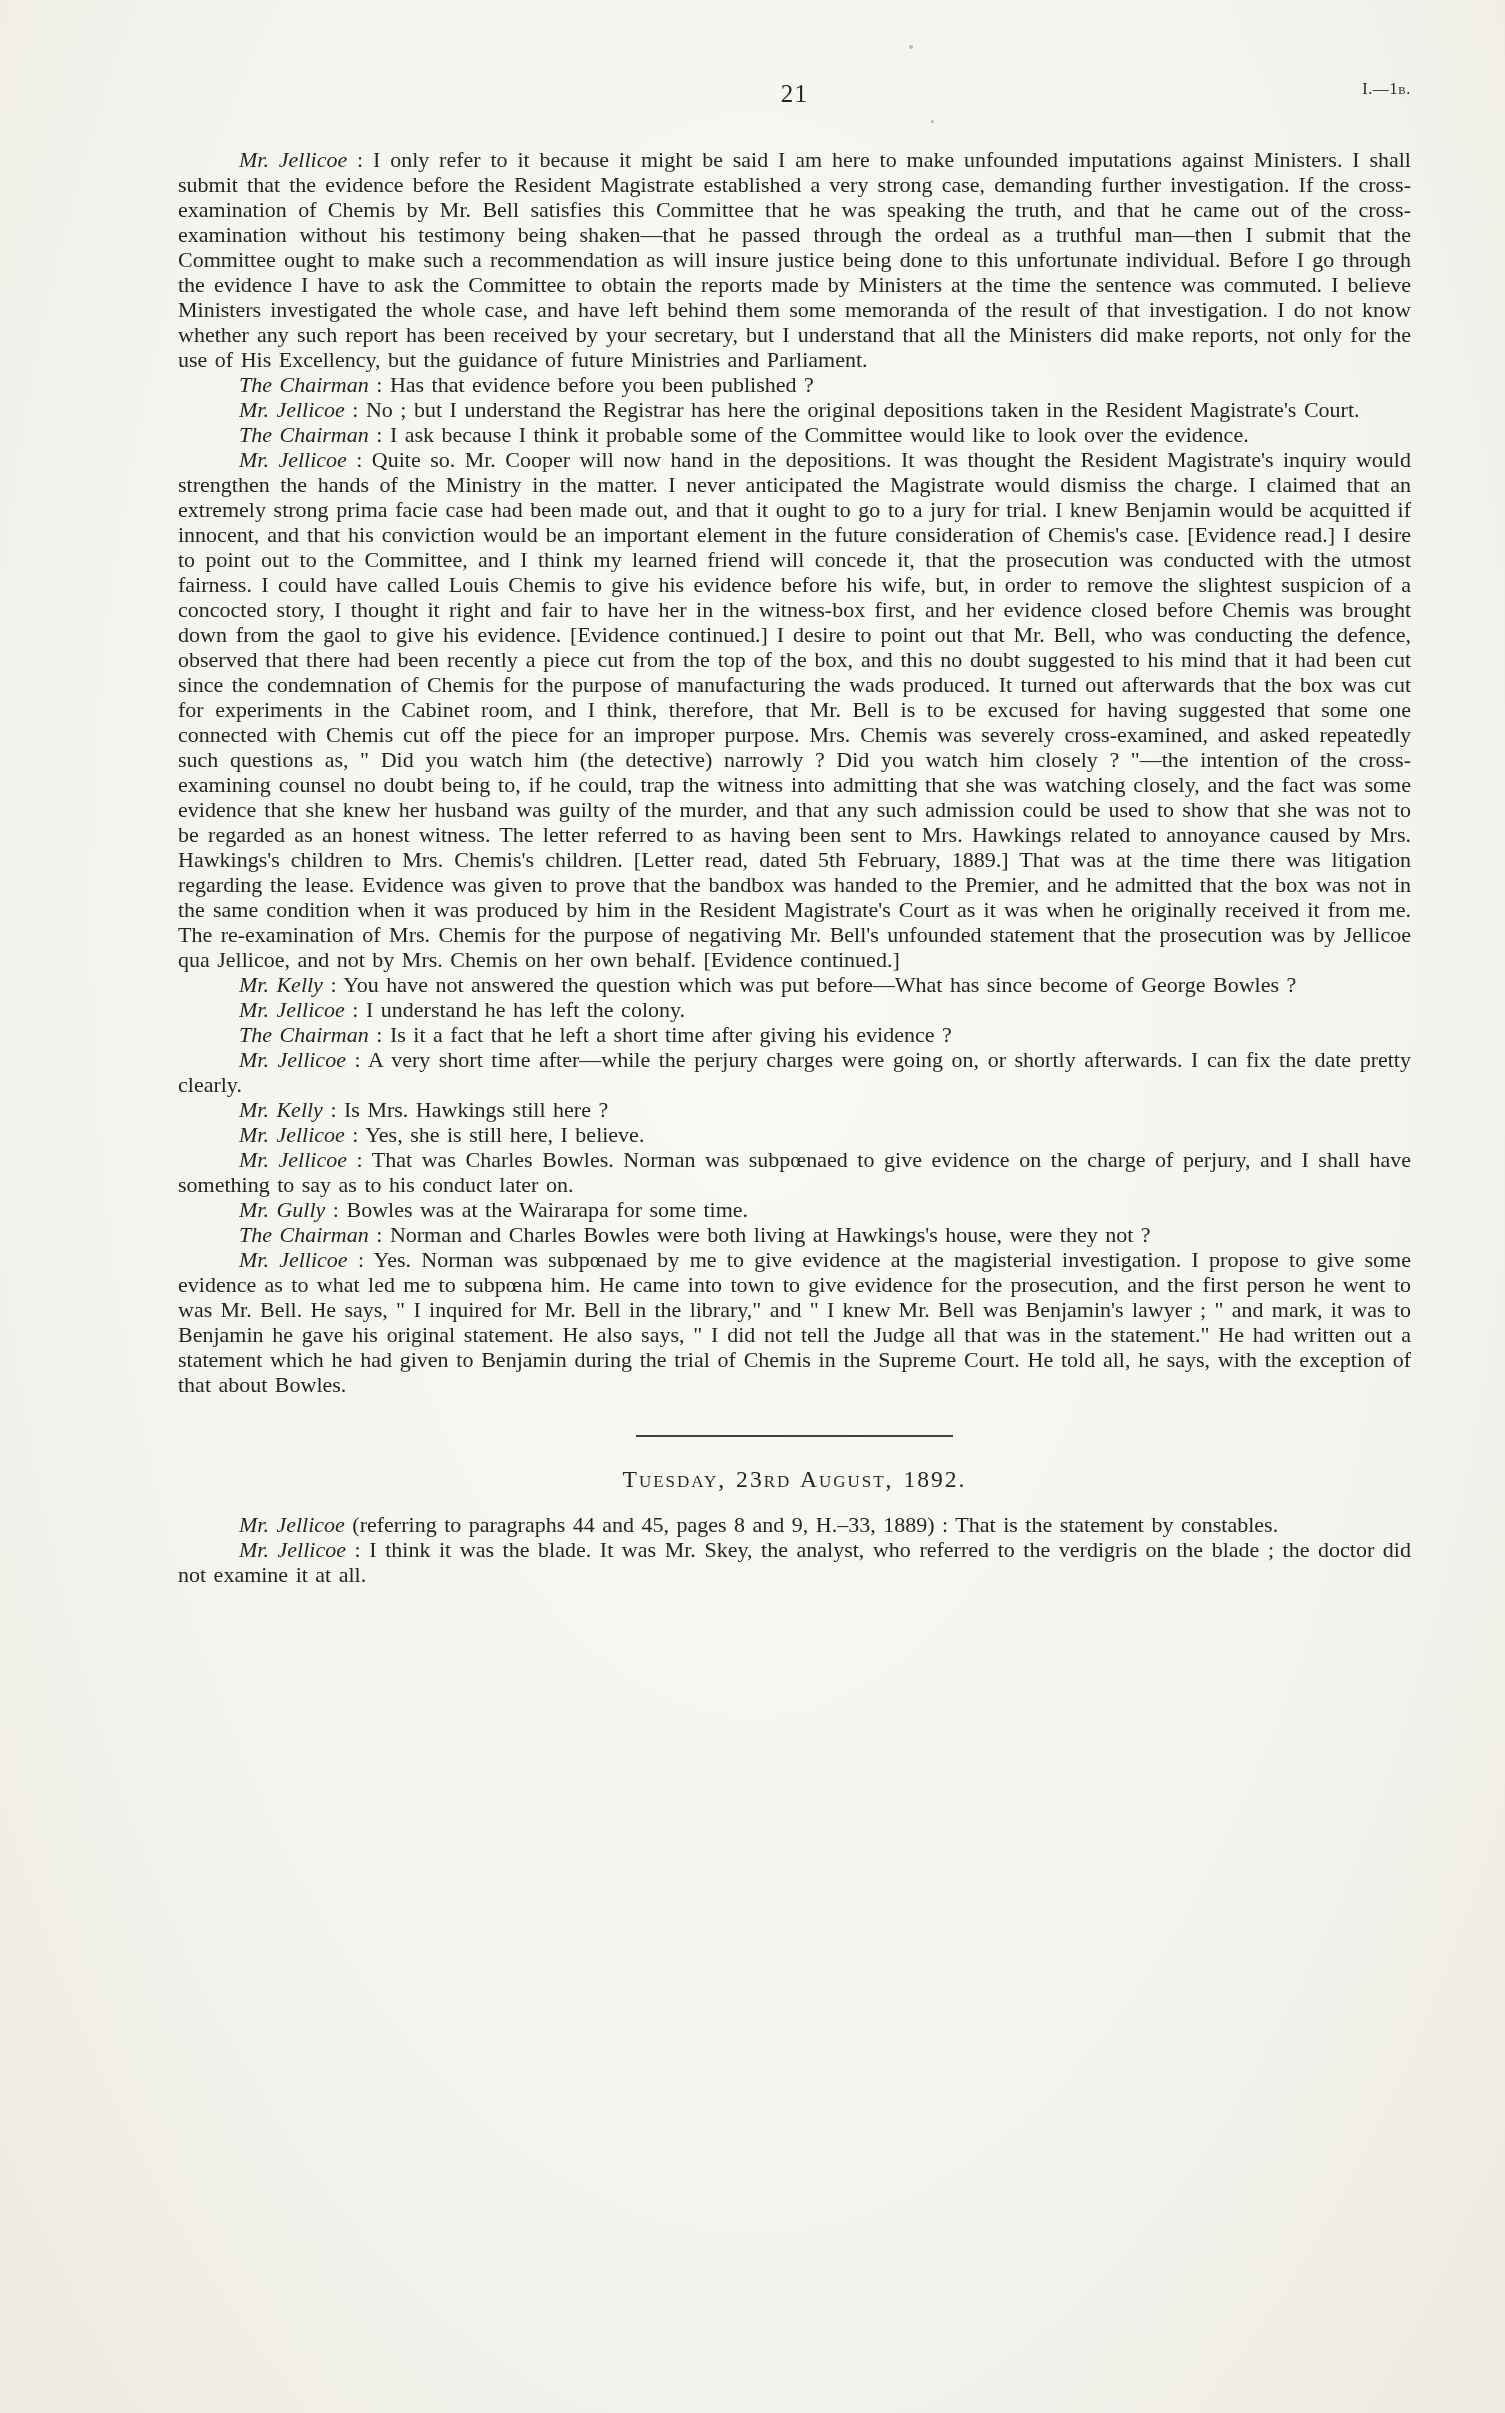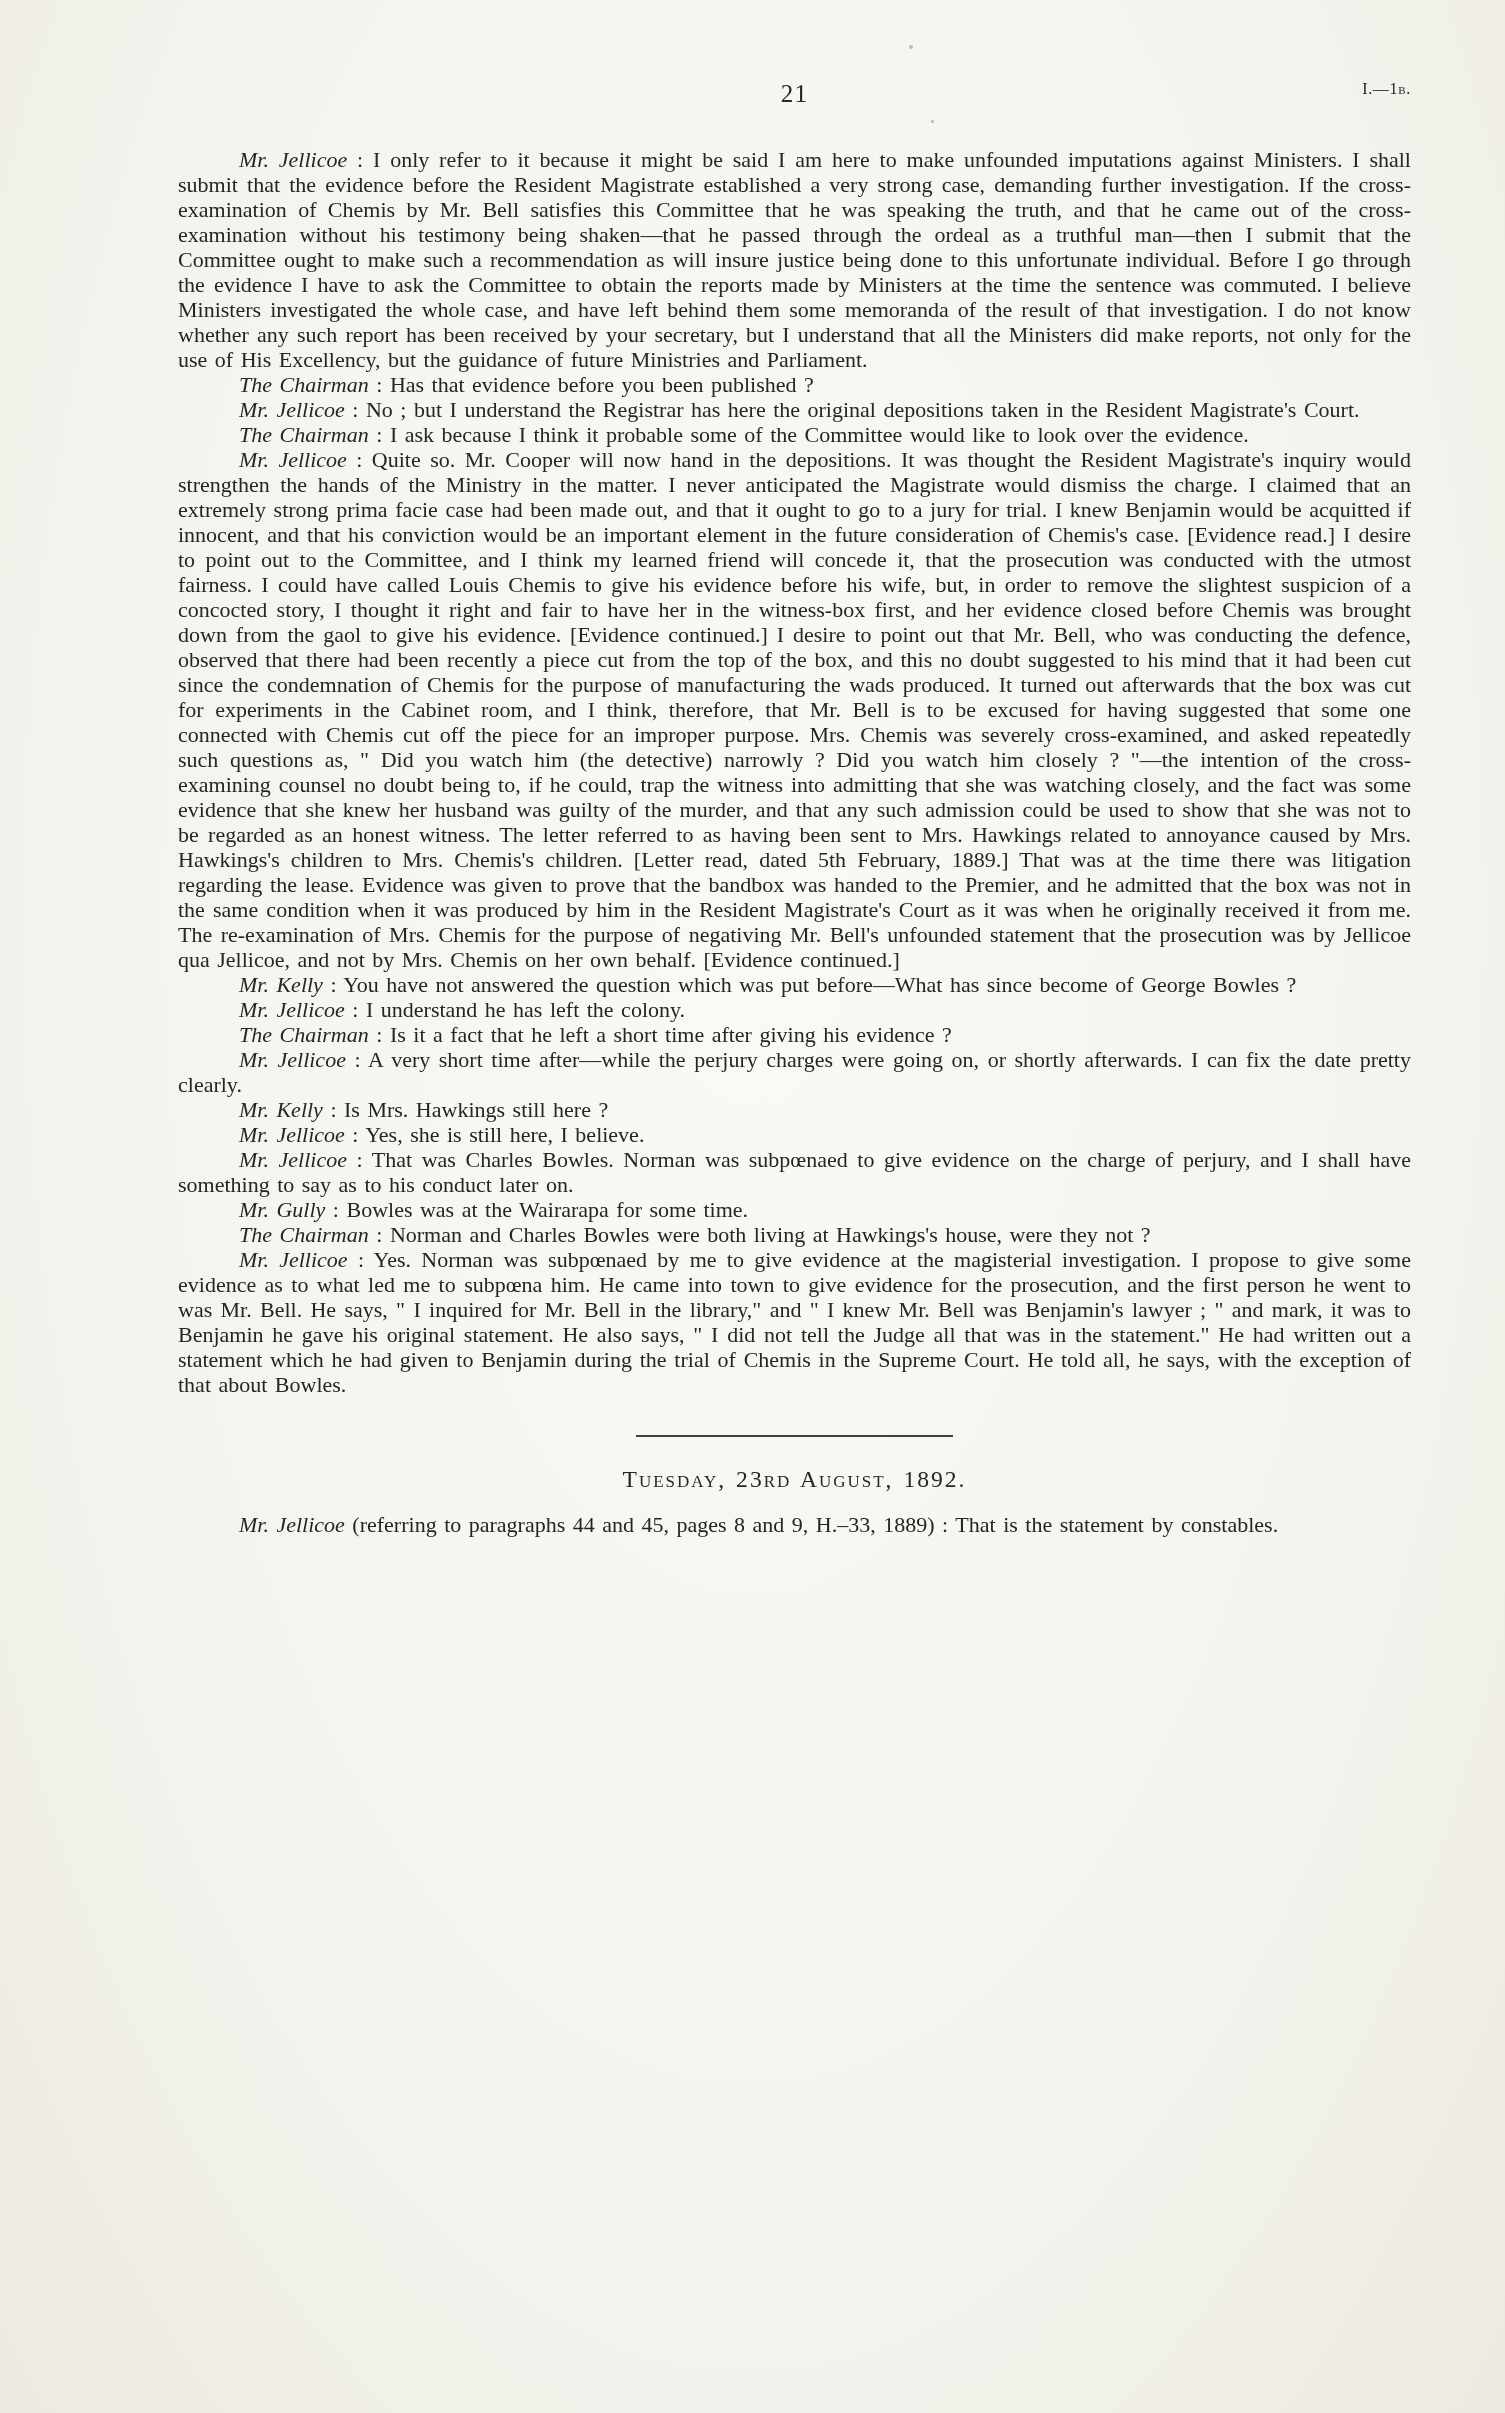--- a/index.html
+++ b/index.html
@@ -103,16 +103,17 @@
     <p class="para"><span class="spk">Mr. Jellicoe</span><span class="note"></span><span> : </span><span>Yes, she is still here, I believe.</span></p>
     <p class="para"><span class="spk">Mr. Jellicoe</span><span class="note"></span><span> : </span><span>That was Charles Bowles. Norman was subpœnaed to give evidence on the charge of perjury, and I shall have something to say as to his conduct later on.</span></p>
     <p class="para"><span class="spk">Mr. Gully</span><span class="note"></span><span> : </span><span>Bowles was at the Wairarapa for some time.</span></p>
     <p class="para"><span class="spk">The Chairman</span><span class="note"></span><span> : </span><span>Norman and Charles Bowles were both living at Hawkings's house, were they not ?</span></p>
     <p class="para"><span class="spk">Mr. Jellicoe</span><span class="note"></span><span> : </span><span>Yes. Norman was subpœnaed by me to give evidence at the magisterial investigation. I propose to give some evidence as to what led me to subpœna him. He came into town to give evidence for the prosecution, and the first person he went to was Mr. Bell. He says, " I inquired for Mr. Bell in the library," and " I knew Mr. Bell was Benjamin's lawyer ; " and mark, it was to Benjamin he gave his original statement. He also says, " I did not tell the Judge all that was in the statement." He had written out a statement which he had given to Benjamin during the trial of Chemis in the Supreme Court. He told all, he says, with the exception of that about Bowles.</span></p>
 
     <div class="divider"></div>
     <h2 class="session">Tuesday, 23rd August, 1892.</h2>
 
     <p class="para"><span class="spk">Mr. Jellicoe</span><span class="note"> (referring to paragraphs 44 and 45, pages 8 and 9, H.–33, 1889)</span><span> : </span><span>That is the statement by constables.</span></p>
+    <p class="para"><span class="spk">Mr. Jellicoe</span><span class="note"></span><span> : </span><span>I think it was the blade. It was Mr. Skey, the analyst, who referred to the verdigris on the blade ; the doctor did not examine it at all.</span></p>
 
   </div>
 </div>
 
 
 </body></html>

